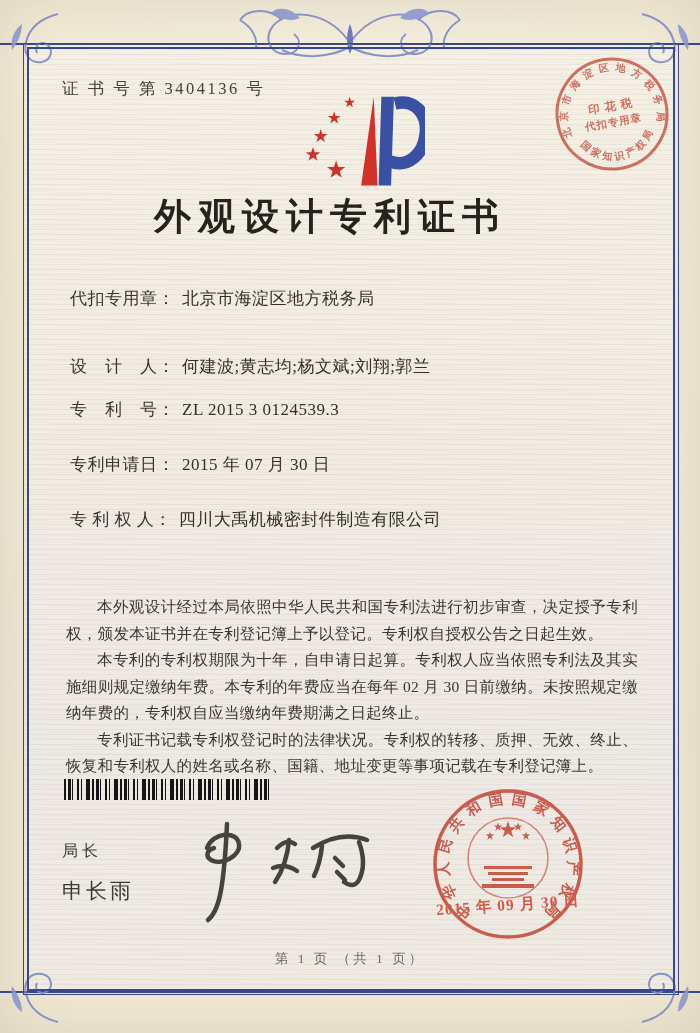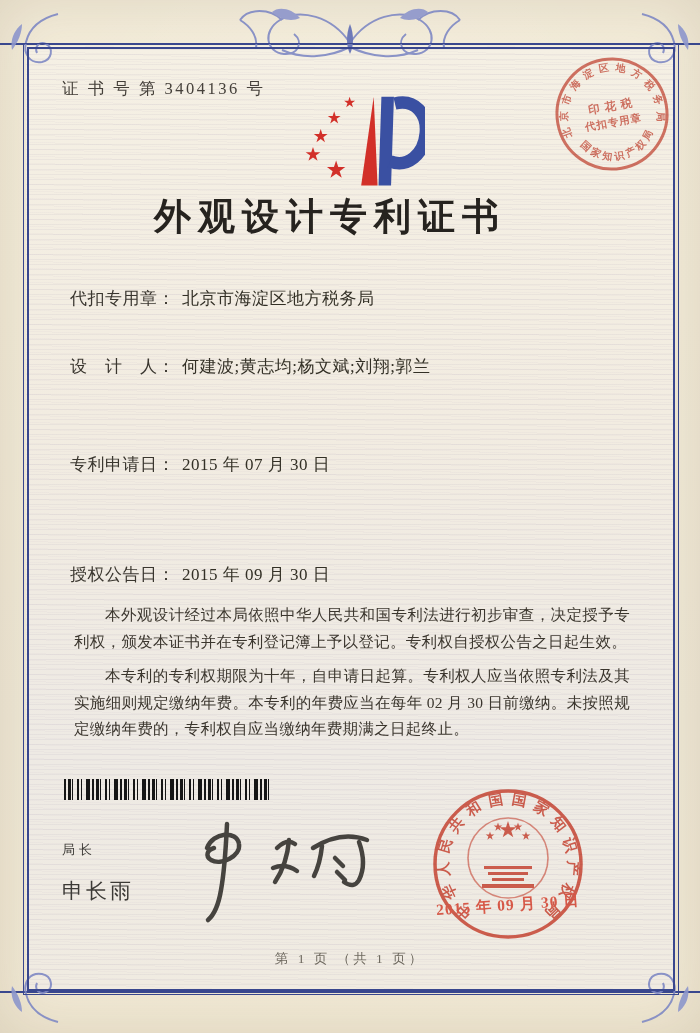--- a/index.html
+++ b/index.html
@@ -27,32 +27,32 @@
   .cert-no{left:62px;top:78px;font-size:16.5px;letter-spacing:2.5px;color:#45403a;}
   .logo{left:280px;top:91px;width:145px;height:106px;}
   .title{
     left:0;top:192px;width:576px;text-align:center;
     font-size:37px;font-weight:bold;letter-spacing:7px;color:#26231f;padding-left:42px;
   }
   .field{position:absolute;left:70px;font-size:17px;color:#37332c;letter-spacing:.5px;white-space:nowrap;}
   .field .lab{color:#3a362f;}
   .field .val{margin-left:7px;color:#333026;}
   .paras{left:66px;top:594px;width:572px;}
-  .paras p{margin:8px;font-size:15.5px;line-height:26.5px;color:#3b362e;text-indent:2em;text-align:justify;letter-spacing:.3px;}
+  .paras p{margin:0;font-size:15.5px;line-height:26.5px;color:#3b362e;text-indent:2em;text-align:justify;letter-spacing:.3px;}
   .barcode{
     left:64px;top:779px;width:206px;height:21px;
     background:repeating-linear-gradient(90deg,
       #161616 0 2px,rgba(0,0,0,0) 2px 4px,
       #161616 4px 7px,rgba(0,0,0,0) 7px 8px,
       #161616 8px 9px,rgba(0,0,0,0) 9px 13px,
       #161616 13px 15px,rgba(0,0,0,0) 15px 17px,
       #161616 17px 18px,rgba(0,0,0,0) 18px 22px,
       #161616 22px 26px,rgba(0,0,0,0) 26px 28px);
   }
-  .sig-post{left:62px;top:841px;font-size:13px;letter-spacing:4px;color:#3c3a36;font-family:"Liberation Sans","DejaVu Sans",sans-serif;}
+  .sig-post{left:62px;top:841px;font-size:16px;letter-spacing:4px;color:#3c3a36;font-family:"Liberation Sans","DejaVu Sans",sans-serif;}
   .sig-name{left:62px;top:877px;font-size:21px;letter-spacing:3px;color:#3c3a36;font-family:"Liberation Sans","DejaVu Sans",sans-serif;}
   .signature{left:183px;top:816px;width:200px;height:108px;}
   .seal{left:416px;top:782px;width:184px;height:170px;mix-blend-mode:multiply;opacity:.92;}
   .taxstamp{left:546px;top:48px;width:132px;height:132px;mix-blend-mode:multiply;opacity:.85;}
   .footer{left:0;top:950px;width:700px;text-align:center;font-size:13.5px;letter-spacing:3px;color:#6f6a60;}
 </style>
 </head>
 <body>
 
 <div class="page">
@@ -108,30 +108,34 @@
   </svg>
 
   <div class="abs title">外观设计专利证书</div>
 
   <div class="field" style="top:287px">
     <span class="lab">代扣专用章：</span><span class="val">北京市海淀区地方税务局</span>
   </div>
   <div class="field" style="top:355px">
     <span class="lab">设　计　人：</span><span class="val">何建波;黄志均;杨文斌;刘翔;郭兰</span>
   </div>
+  <div class="field" style="top:398px">
+    <span class="lab">专　利　号：</span><span class="val">ZL 2015 3 0124539.3</span>
+  </div>
   <div class="field" style="top:453px">
     <span class="lab">专利申请日：</span><span class="val">2015 年 07 月 30 日</span>
   </div>
-  <div class="field" style="top:563px">
-    <span class="lab">授权公告日：</span><span class="val">2015 年 09 月 30 日</span>
+  <div class="field" style="top:508px">
+    <span class="lab">专 利 权 人：</span><span class="val">四川大禹机械密封件制造有限公司</span>
   </div>
 
   <div class="abs paras">
     <p>本外观设计经过本局依照中华人民共和国专利法进行初步审查，决定授予专利权，颁发本证书并在专利登记簿上予以登记。专利权自授权公告之日起生效。</p>
     <p>本专利的专利权期限为十年，自申请日起算。专利权人应当依照专利法及其实施细则规定缴纳年费。本专利的年费应当在每年 02 月 30 日前缴纳。未按照规定缴纳年费的，专利权自应当缴纳年费期满之日起终止。</p>
+    <p>专利证书记载专利权登记时的法律状况。专利权的转移、质押、无效、终止、恢复和专利权人的姓名或名称、国籍、地址变更等事项记载在专利登记簿上。</p>
   </div>
 
   <div class="abs barcode"></div>
 
   <div class="abs sig-post">局长</div>
   <div class="abs sig-name">申长雨</div>
 
   <svg class="abs signature" viewBox="0 0 200 108">
     <g fill="none" stroke="#34322e" stroke-width="4.5" stroke-linecap="round" opacity="0.9">
       <path d="M44,8 C43,28 42,52 38,74 C36,86 32,98 25,104"></path>

